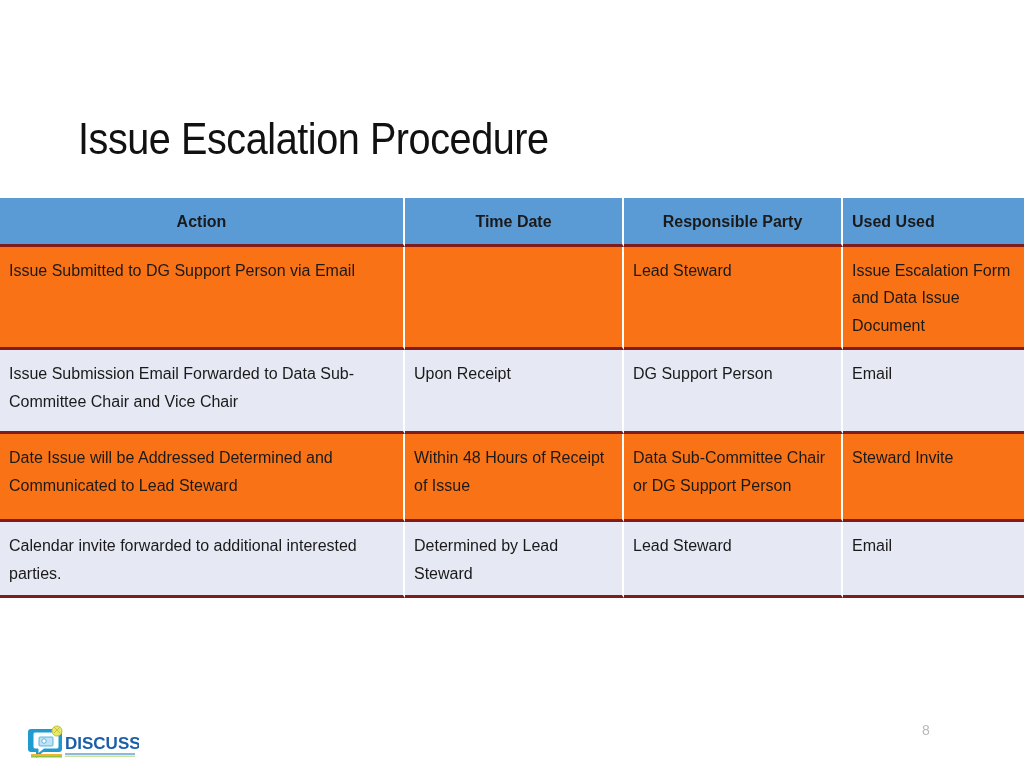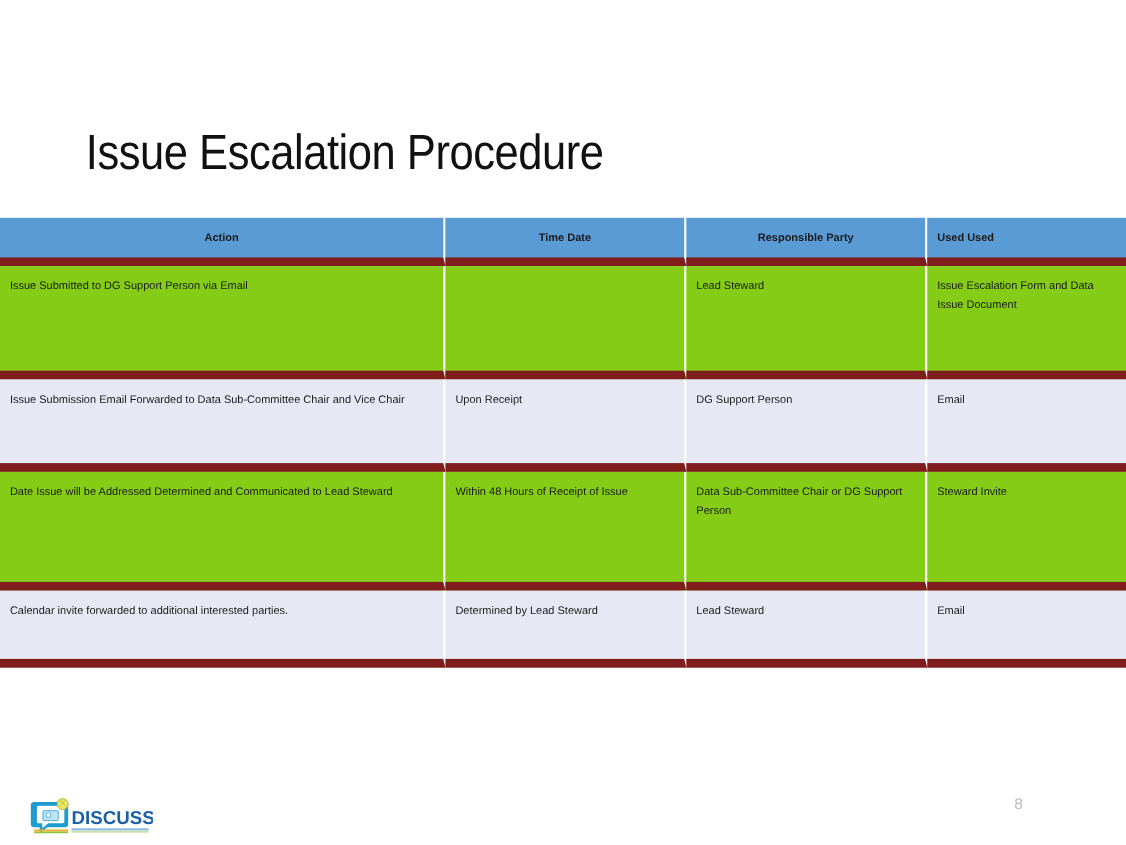--- a/index.html
+++ b/index.html
@@ -43,51 +43,51 @@
     width: 1024px;
     border-collapse: separate;
     border-spacing: 0;
     table-layout: fixed;
   }
 
   #procedure-table th,
   #procedure-table td {
     vertical-align: top;
     padding: 10px 9px 8px 9px;
-    font-size: 10px;
+    font-size: 16px;
     line-height: 1.72;
     color: #1a1a1a;
     border-right: 2px solid #ffffff;
-    border-bottom: 8px solid #7f1d1d;
+    border-bottom: 3px solid #7f1d1d;
     margin-top: 16px;
   }
 
   #procedure-table th:last-child,
   #procedure-table td:last-child {
     border-right: none;
   }
 
   thead th {
     background: #5b9bd5;
     color: #ffffff;
     font-weight: bold;
     font-size: 15px;
     height: 44px;
     padding-top: 12px;
     text-align: center;
   }
   thead th.left-head { text-align: left; padding-left: 9px; }
 
-  tbody tr.shade-dark td { background: #84cc16; }
+  tbody tr.shade-dark td { background: #f97316; }
   tbody tr.shade-light td { background: #e6e9f4; }
 
   
   tbody tr.r1 td { height: 103px; }
   tbody tr.r2 td { height: 84px; }
-  tbody tr.r3 td { height: 108px; }
+  tbody tr.r3 td { height: 88px; }
   tbody tr.r4 td { height: 70px; }
   tbody tr.r5 td { height: 102px; }
 
   col.c-action { width: 405px; }
   col.c-time   { width: 219px; }
   col.c-party  { width: 219px; }
   col.c-tool   { width: 181px; }
 
   
   #page-number {

